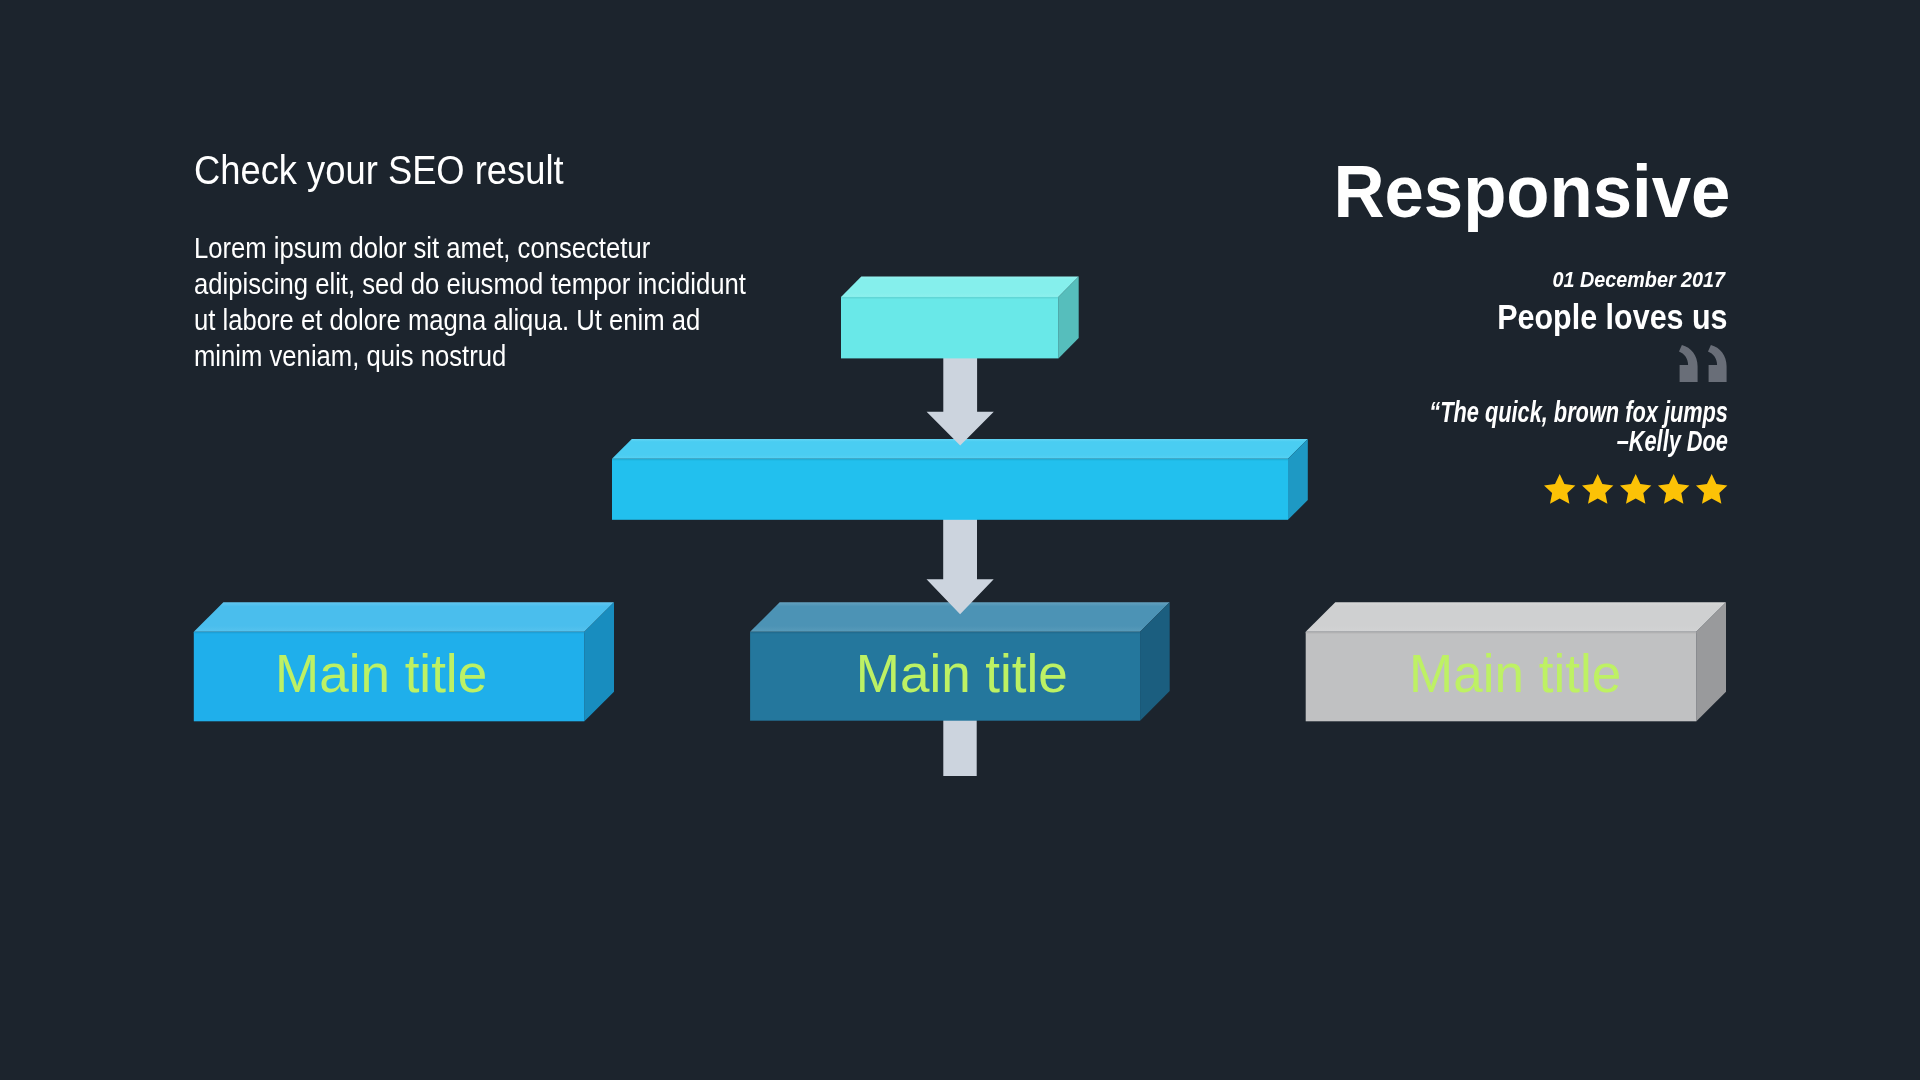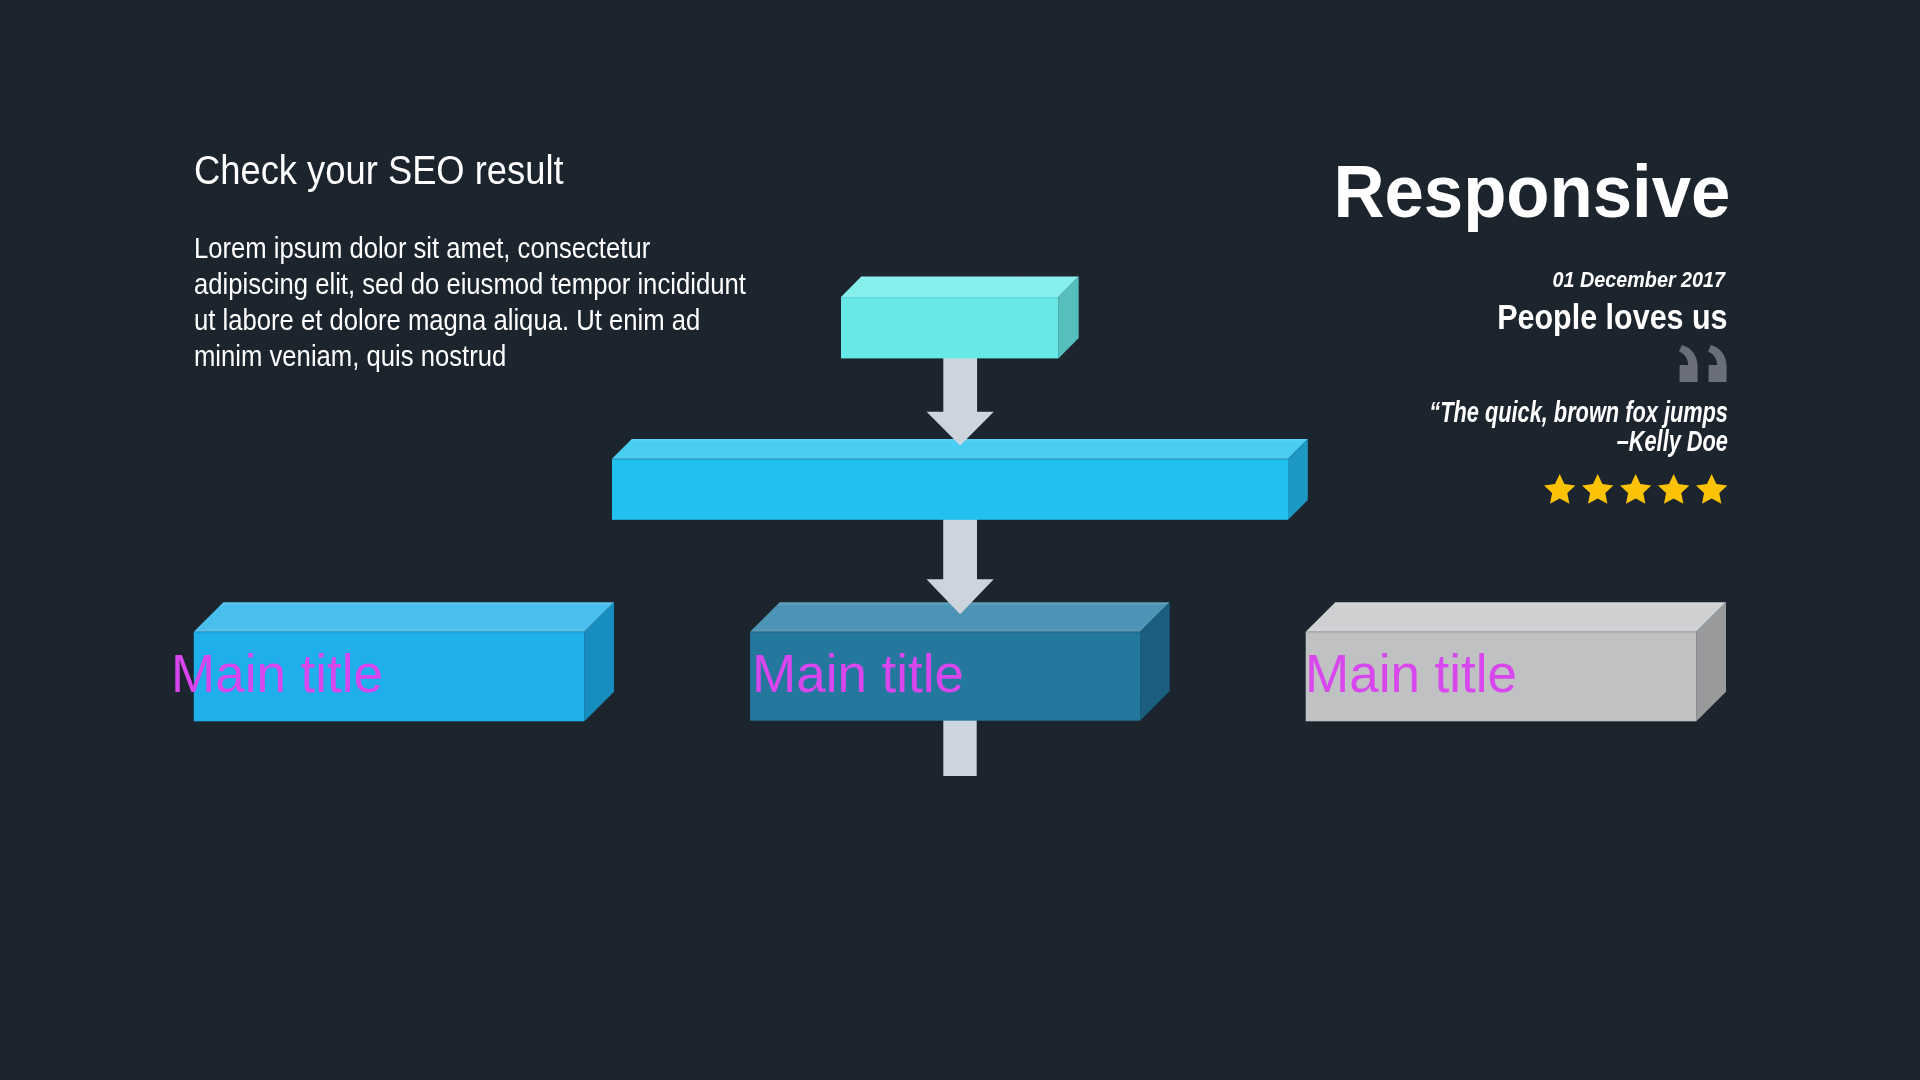--- a/index.html
+++ b/index.html
@@ -29,22 +29,22 @@
             white-space:nowrap;transform:scaleX(0.8706) translateZ(0);transform-origin:100% 0;}
   #quote-icon-wrap{position:absolute;left:1679.4px;top:344.7px;line-height:0;}
   #quote-text{position:absolute;right:192.5px;top:398.3px;
               font-size:29px;font-weight:700;font-style:italic;color:#ffffff;
               line-height:28.4px;white-space:nowrap;text-align:right;
               transform:scaleX(0.7505) translateZ(0);transform-origin:100% 0;}
   #stars{position:absolute;left:1544.3px;top:474.3px;line-height:0;}
 
   
   #diagram{left:0;top:0;width:1920px;height:1080px;}
-  .blk-label{position:absolute;color:#d946ef;font-size:53px;font-weight:400;transform:translateZ(0) scale(1.0);will-change:transform;opacity:0.999;
-             line-height:53px;white-space:nowrap;text-align:left;}
+  .blk-label{position:absolute;color:#bef264;font-size:53px;font-weight:400;transform:translateZ(0) scale(1.0);will-change:transform;opacity:0.999;
+             line-height:53px;white-space:nowrap;text-align:center;}
 </style>
 </head>
 <body>
 
 <div class="slide">
 
   <svg class="abs" id="diagram" viewBox="0 0 1920 1080" width="1920" height="1080">
     <defs id="block-defs">
         <linearGradient id="block-top-top-grad" x1="0" y1="276.59999999999997" x2="0" y2="296.9" gradientUnits="userSpaceOnUse">
           <stop offset="0" stop-color="#96f1ef"></stop>

